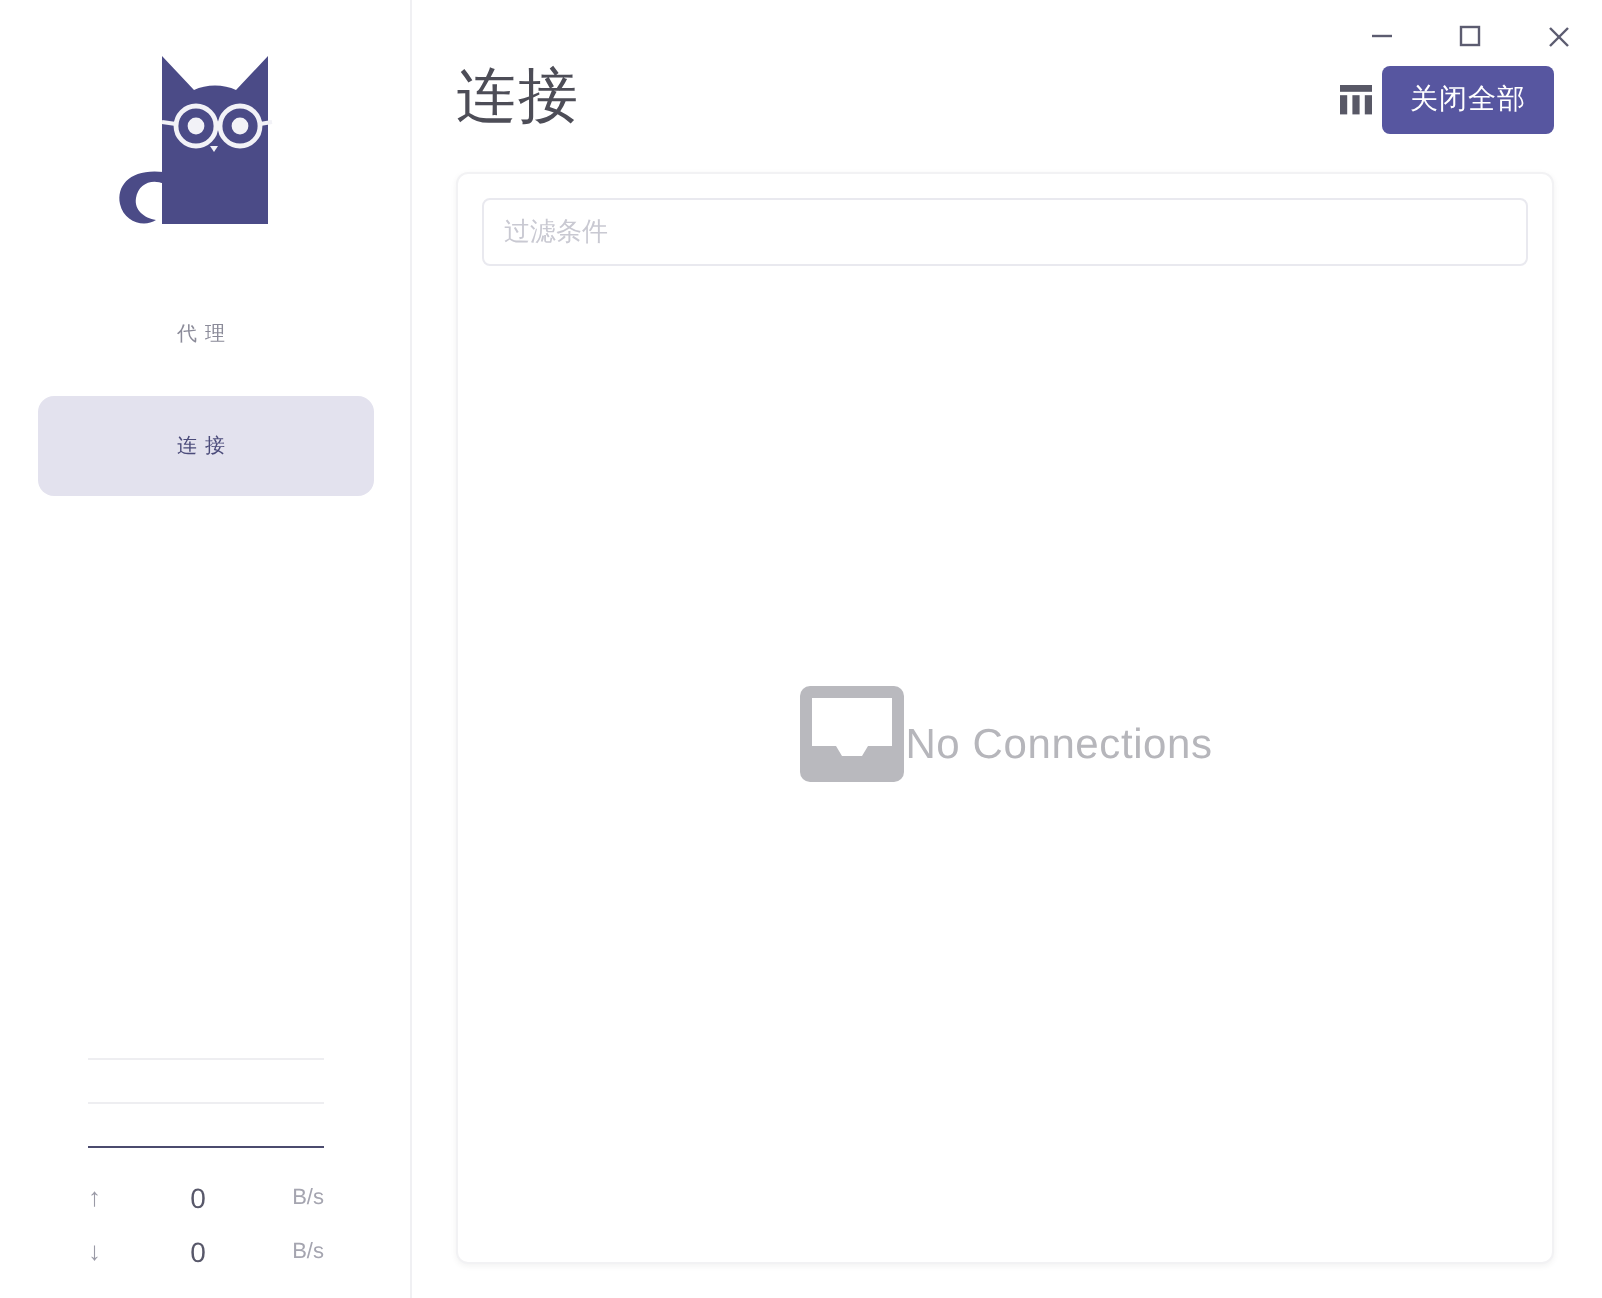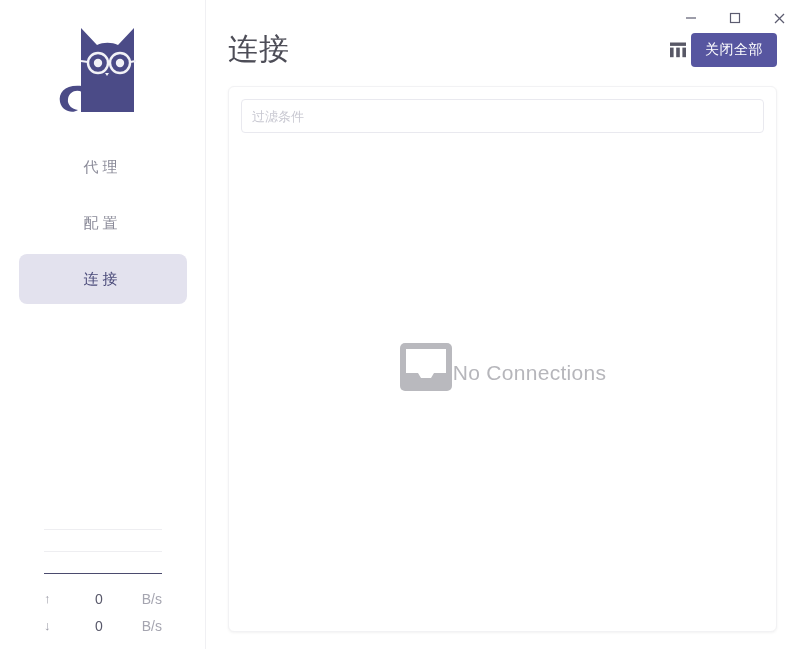--- a/index.html
+++ b/index.html
@@ -39,21 +39,21 @@
     width:120px; height:110px;
     display:flex; align-items:center; justify-content:center;
   }
   .nav { width:100%; display:flex; flex-direction:column; align-items:center; }
   .nav-item {
     width:168px; height:50px;
     display:flex; align-items:center; justify-content:center;
     border-radius:8px;
     margin-bottom:6px;
     cursor:pointer;
-    font-size:15px;
+    font-size:10px;
     letter-spacing:4px;
     color:#8b8b99;
     user-select:none;
   }
   .nav-item.active {
     background:#e3e2ee;
     color:#4b4b7a;
   }
 
   .stats {
@@ -63,21 +63,21 @@
   }
   .stat-line { height:1px; background:#eeeef1; margin-bottom:21px; }
   .stat-line.dark { background:#4b4b6e; height:1.5px; margin-bottom:11px; }
   .stat-row {
     display:flex; align-items:center;
     height:27px;
     font-size:12px;
   }
   .stat-arrow { width:26px; color:#9a9aa6; font-size:13px; text-align:left; }
   .stat-val { flex:1; text-align:center; color:#58586a; font-size:14px; }
-  .stat-unit { width:34px; text-align:right; color:#a5a5b0; font-size:14px; }
+  .stat-unit { width:34px; text-align:right; color:#a5a5b0; font-size:11px; }
 
   
   .main { flex:1; position:relative; height:649px; }
   .topbar {
     height:92px;
     display:flex; align-items:center;
     padding-left:22px; padding-right:24px;
   }
   .page-title {
     font-size:30px; color:#4d4d57; font-weight:400;
@@ -118,21 +118,21 @@
   }
   .filter-input {
     width:100%;
     height:34px;
     border:1px solid #e9e9ef;
     border-radius:4px;
     padding:0 10px;
     font-size:13px;
     color:#55555f;
     outline:none;
-    font-family:Liberation Sans, sans-serif;
+    font-family:Liberation Serif, serif;
     background:#ffffff;
   }
   .filter-input::placeholder { color:#c9c9d2; }
 
   .empty {
     flex:1;
     display:flex; 
     align-items:center; justify-content:center;
     margin-top:-18px;
   }
@@ -186,23 +186,20 @@
         <circle cx="50" cy="47" r="4.2" fill="#f2f2f7"></circle>
         <circle cx="72" cy="47" r="4.2" fill="#f2f2f7"></circle>
 
         <path d="M57 57 L61 57 L59 60 Z" fill="#f2f2f7"></path>
       </svg>
     </div>
 
     <div class="nav">
       <div class="nav-item">
         <span>代理</span>
-      </div>
-      <div class="nav-item">
-        <span>配置</span>
       </div>
       <div class="nav-item active">
         <span>连接</span>
       </div>
     </div>
 
     <div class="stats">
       <div class="stat-line"></div>
       <div class="stat-line"></div>
       <div class="stat-line dark"></div>

